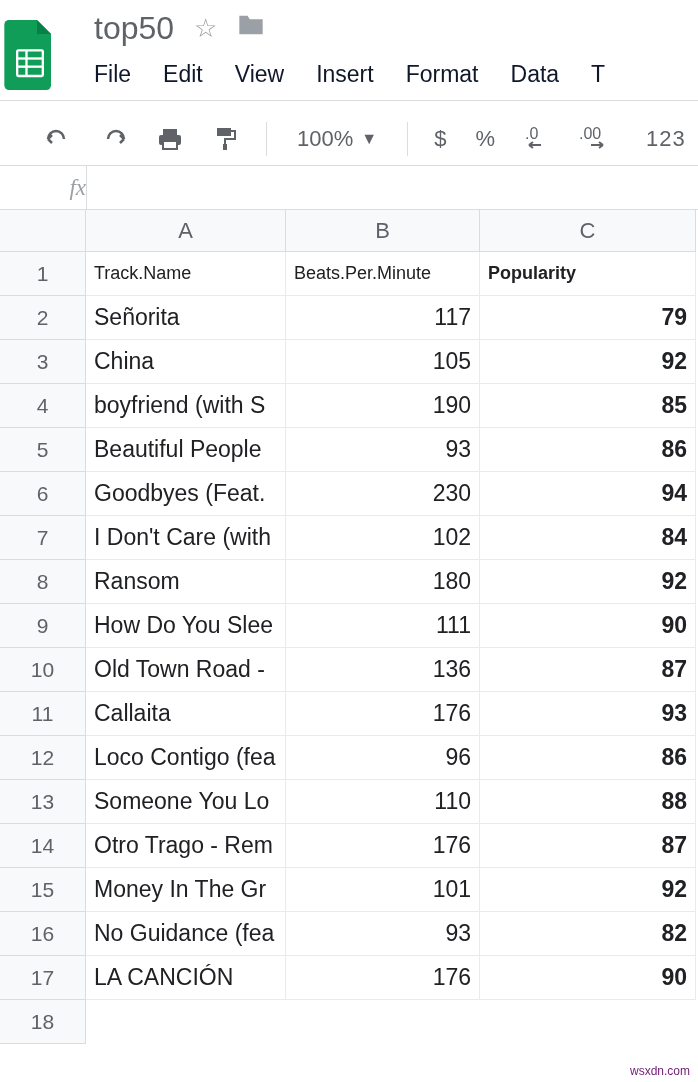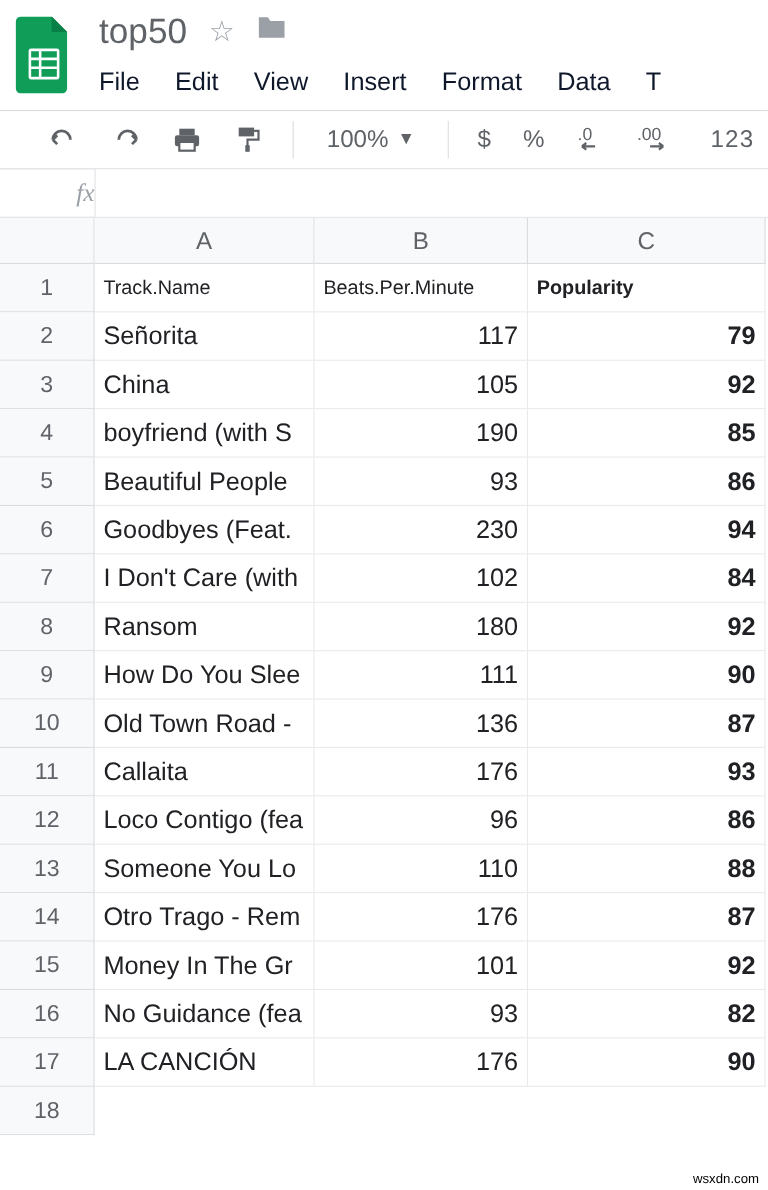--- a/index.html
+++ b/index.html
@@ -1,30 +1,30 @@
 <!DOCTYPE html>
 <html><head>
   <meta charset="utf-8">
   <style>
     * { margin: 0; padding: 0; box-sizing: border-box; }
     body { font-family: Arial, sans-serif; background: #fff; color: #202124; overflow: hidden; width: 698px; }
     
-    .header { display: flex; align-items: flex-start; padding: 10px 0 0 10px; }
+    .header { display: flex; align-items: center; padding: 10px 0 0 0; gap: 14px; }
     .logo { width: 60px; height: 80px; display: flex; align-items: center; justify-content: center; margin-right: 20px; }
     .logo svg { width: 52px; height: 70px; }
     
     .title-area { flex: 1; }
     .title-row { display: flex; align-items: center; gap: 20px; margin-bottom: 14px; }
     .doc-title { font-size: 32px; color: #5f6368; font-weight: 400; }
     .star-icon, .folder-icon { color: #9aa0a6; font-size: 26px; cursor: pointer; }
     
     .menubar { display: flex; gap: 32px; font-size: 23px; color: #0f172a; padding-bottom: 12px; }
     .menu-item { cursor: pointer; }
     
-    .toolbar { display: flex; align-items: center; border-top: 1px solid #dadce0; border-bottom: 1px solid #dadce0; padding: 8px 0 8px 38px; gap: 16px; }
+    .toolbar { display: flex; align-items: center; border-top: 1px solid #dadce0; border-bottom: 1px solid #dadce0; padding: 20px 0 8px 38px; gap: 16px; }
     .tool-btn { width: 40px; height: 36px; display: flex; align-items: center; justify-content: center; color: #5f6368; cursor: pointer; }
     .tool-sep { width: 1px; height: 34px; background: #dadce0; margin: 0 4px; }
     .zoom { display: flex; align-items: center; gap: 8px; font-size: 22px; color: #5f6368; padding: 0 10px; cursor: pointer; }
     .zoom-caret { font-size: 16px; }
     .fmt-text { font-size: 22px; color: #5f6368; padding: 0 6px; cursor: pointer; letter-spacing: 1px; }
     
     .formula-bar { display: flex; align-items: center; border-bottom: 1px solid #dadce0; height: 44px; }
     .fx-label { width: 86px; text-align: right; font-style: italic; font-size: 23px; color: #9aa0a6; font-family: serif; }
     .fx-sep { width: 1px; height: 100%; background: #dadce0; }
     .fx-input { flex: 1; height: 100%; border: none; padding: 0 12px; font-size: 20px; }
@@ -44,21 +44,21 @@
     
     .cells { flex: 1; }
     .row { display: flex; height: 44px; }
     .cell { border-right: 1px solid #e8eaed; border-bottom: 1px solid #e8eaed; display: flex; align-items: center; padding: 0 8px; font-size: 23px; color: #202124; overflow: hidden; white-space: nowrap; cursor: cell; }
     .cell.c-a { width: 200px; }
     .cell.c-b { width: 194px; justify-content: flex-end; }
     .cell.c-c { width: 216px; justify-content: flex-end; font-weight: bold; }
     .row.header-row .cell { font-size: 18px; }
     .row.header-row .c-b, .row.header-row .c-c { justify-content: flex-start; }
     
-    .watermark { position: fixed; bottom: 4px; right: 8px; font-size: 12px; color: #000000; }
+    .watermark { position: fixed; bottom: 4px; right: 8px; font-size: 12px; color: #701a75; }
   </style>
 </head>
 <body>
 
 <div class="header">
   <div class="logo">
     <svg viewBox="0 0 44 60">
       <path d="M4 0 h24 l12 12 v44 a4 4 0 0 1 -4 4 h-32 a4 4 0 0 1 -4 -4 v-52 a4 4 0 0 1 4 -4 z" fill="#0f9d58"></path>
       <path d="M28 0 l12 12 h-12 z" fill="#087f46"></path>
       <rect x="11" y="26" width="22" height="22" rx="1" fill="none" stroke="#fff" stroke-width="2"></rect>

